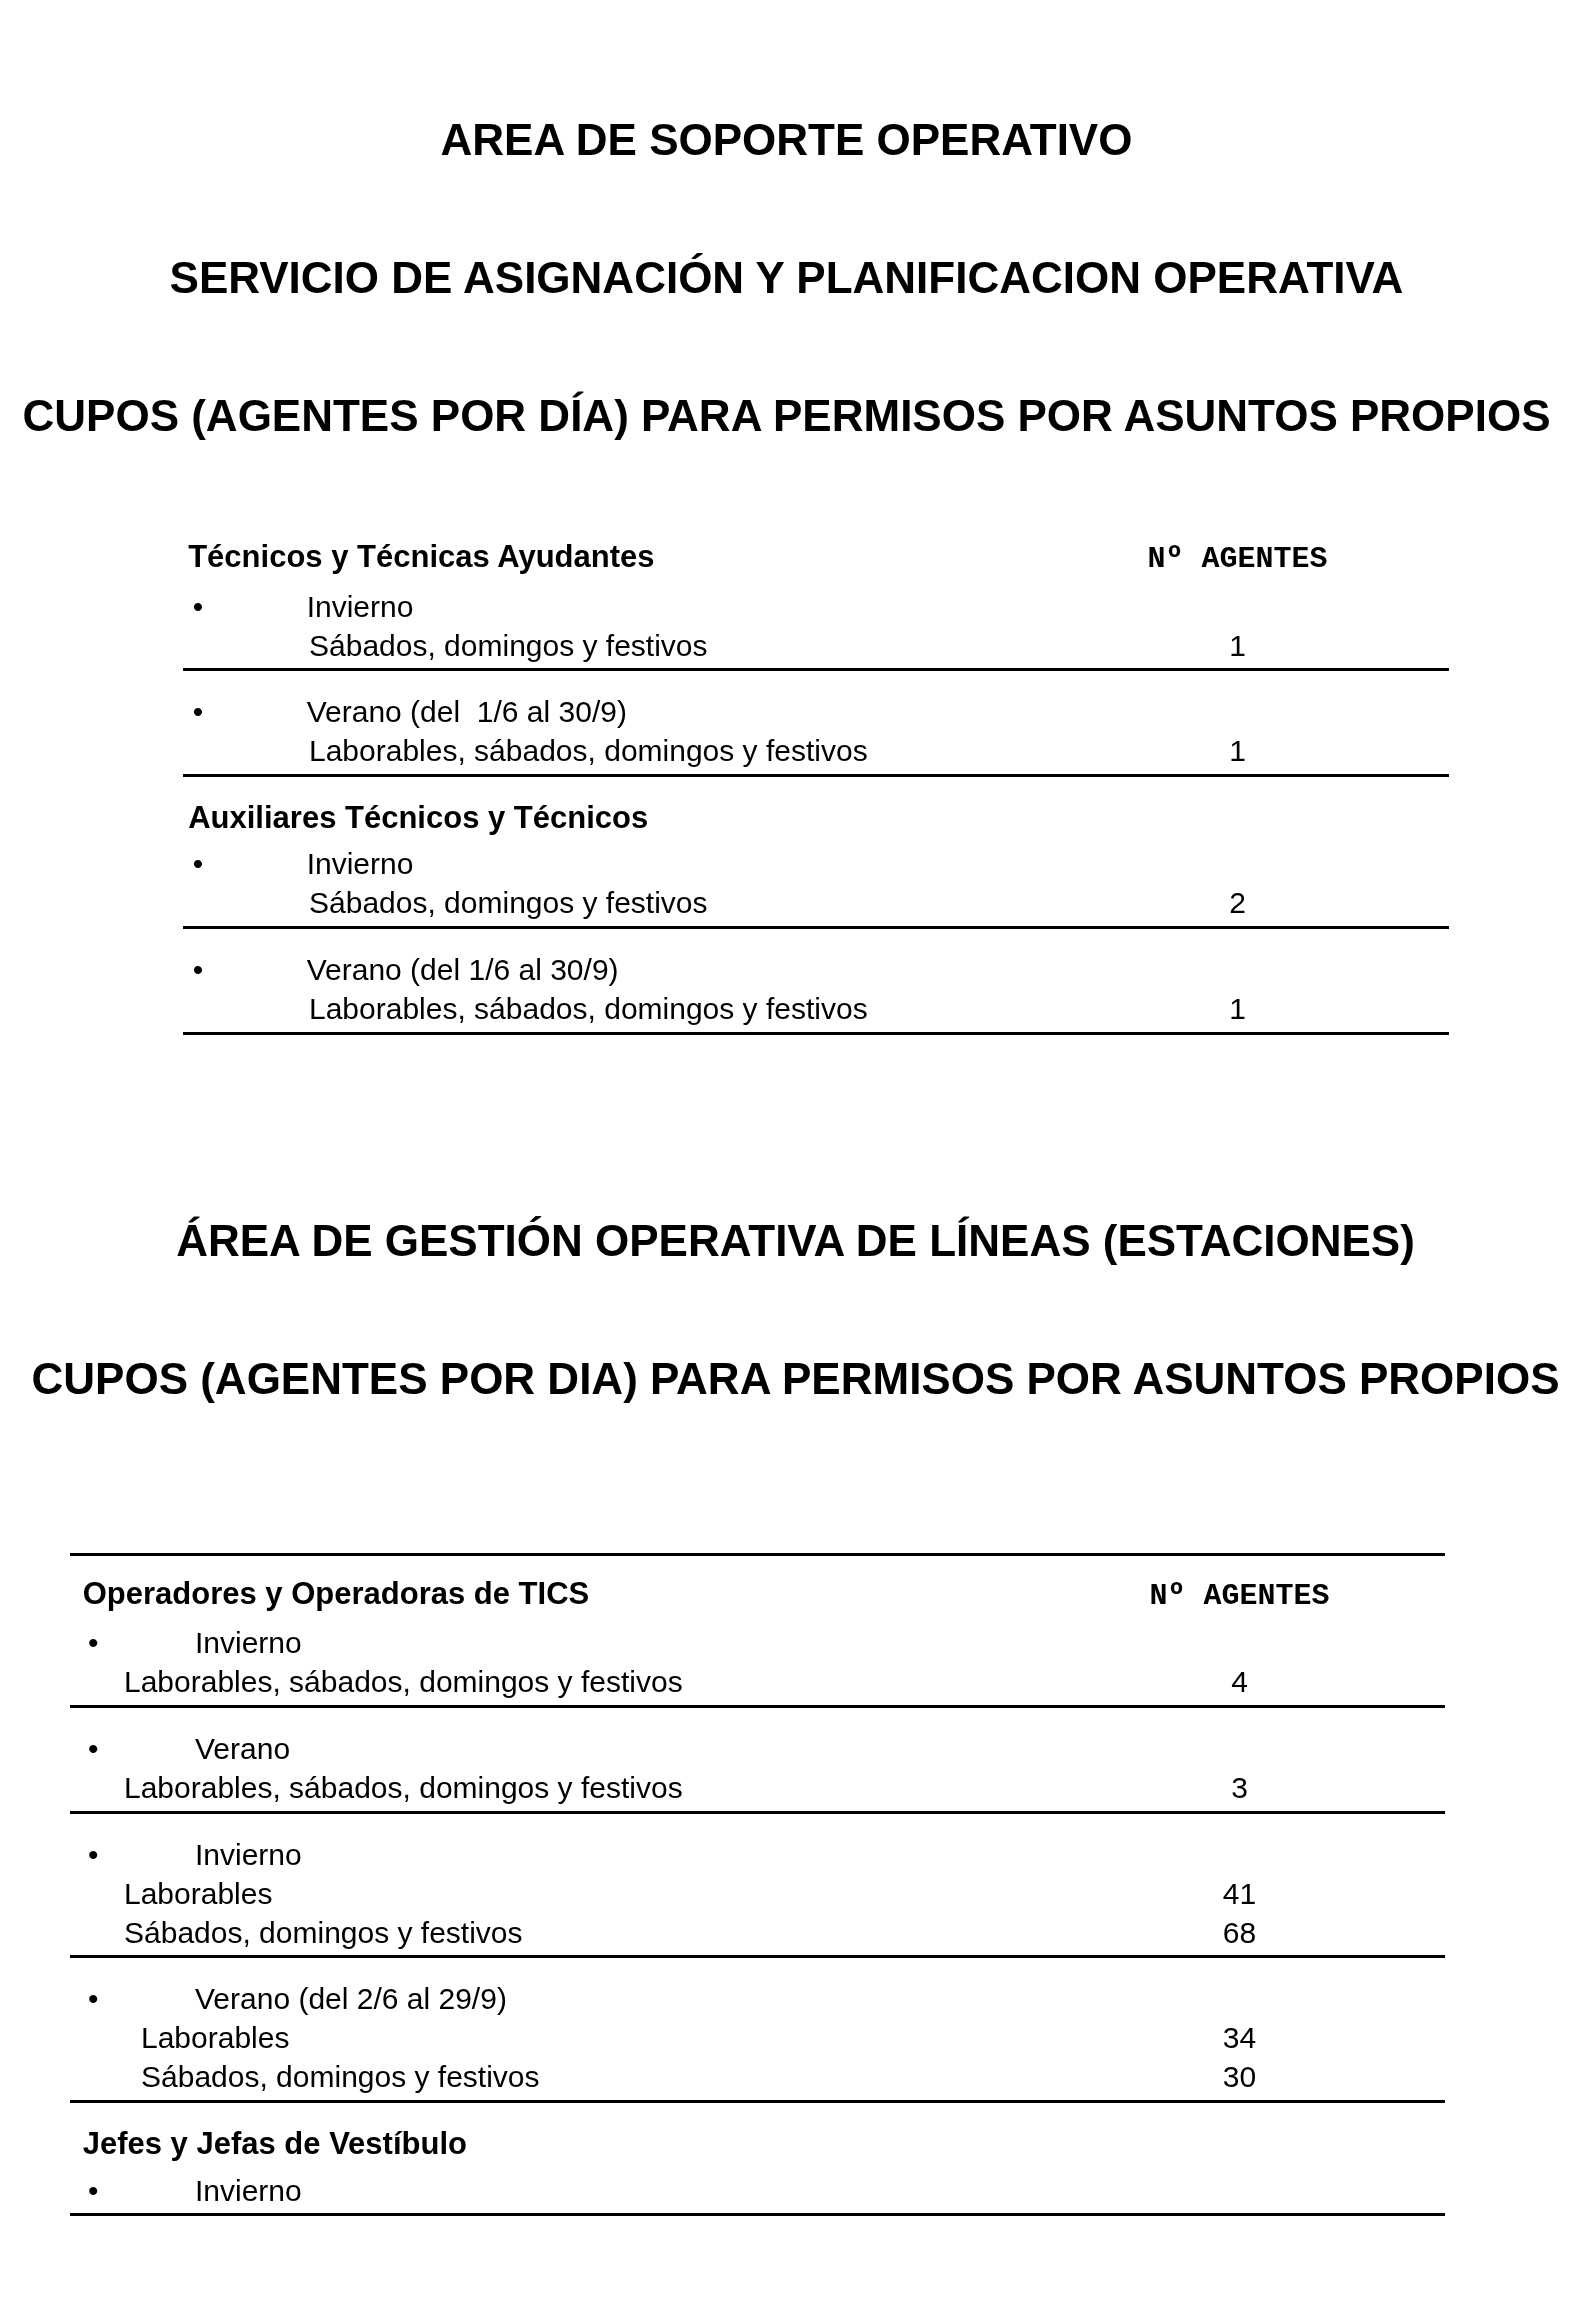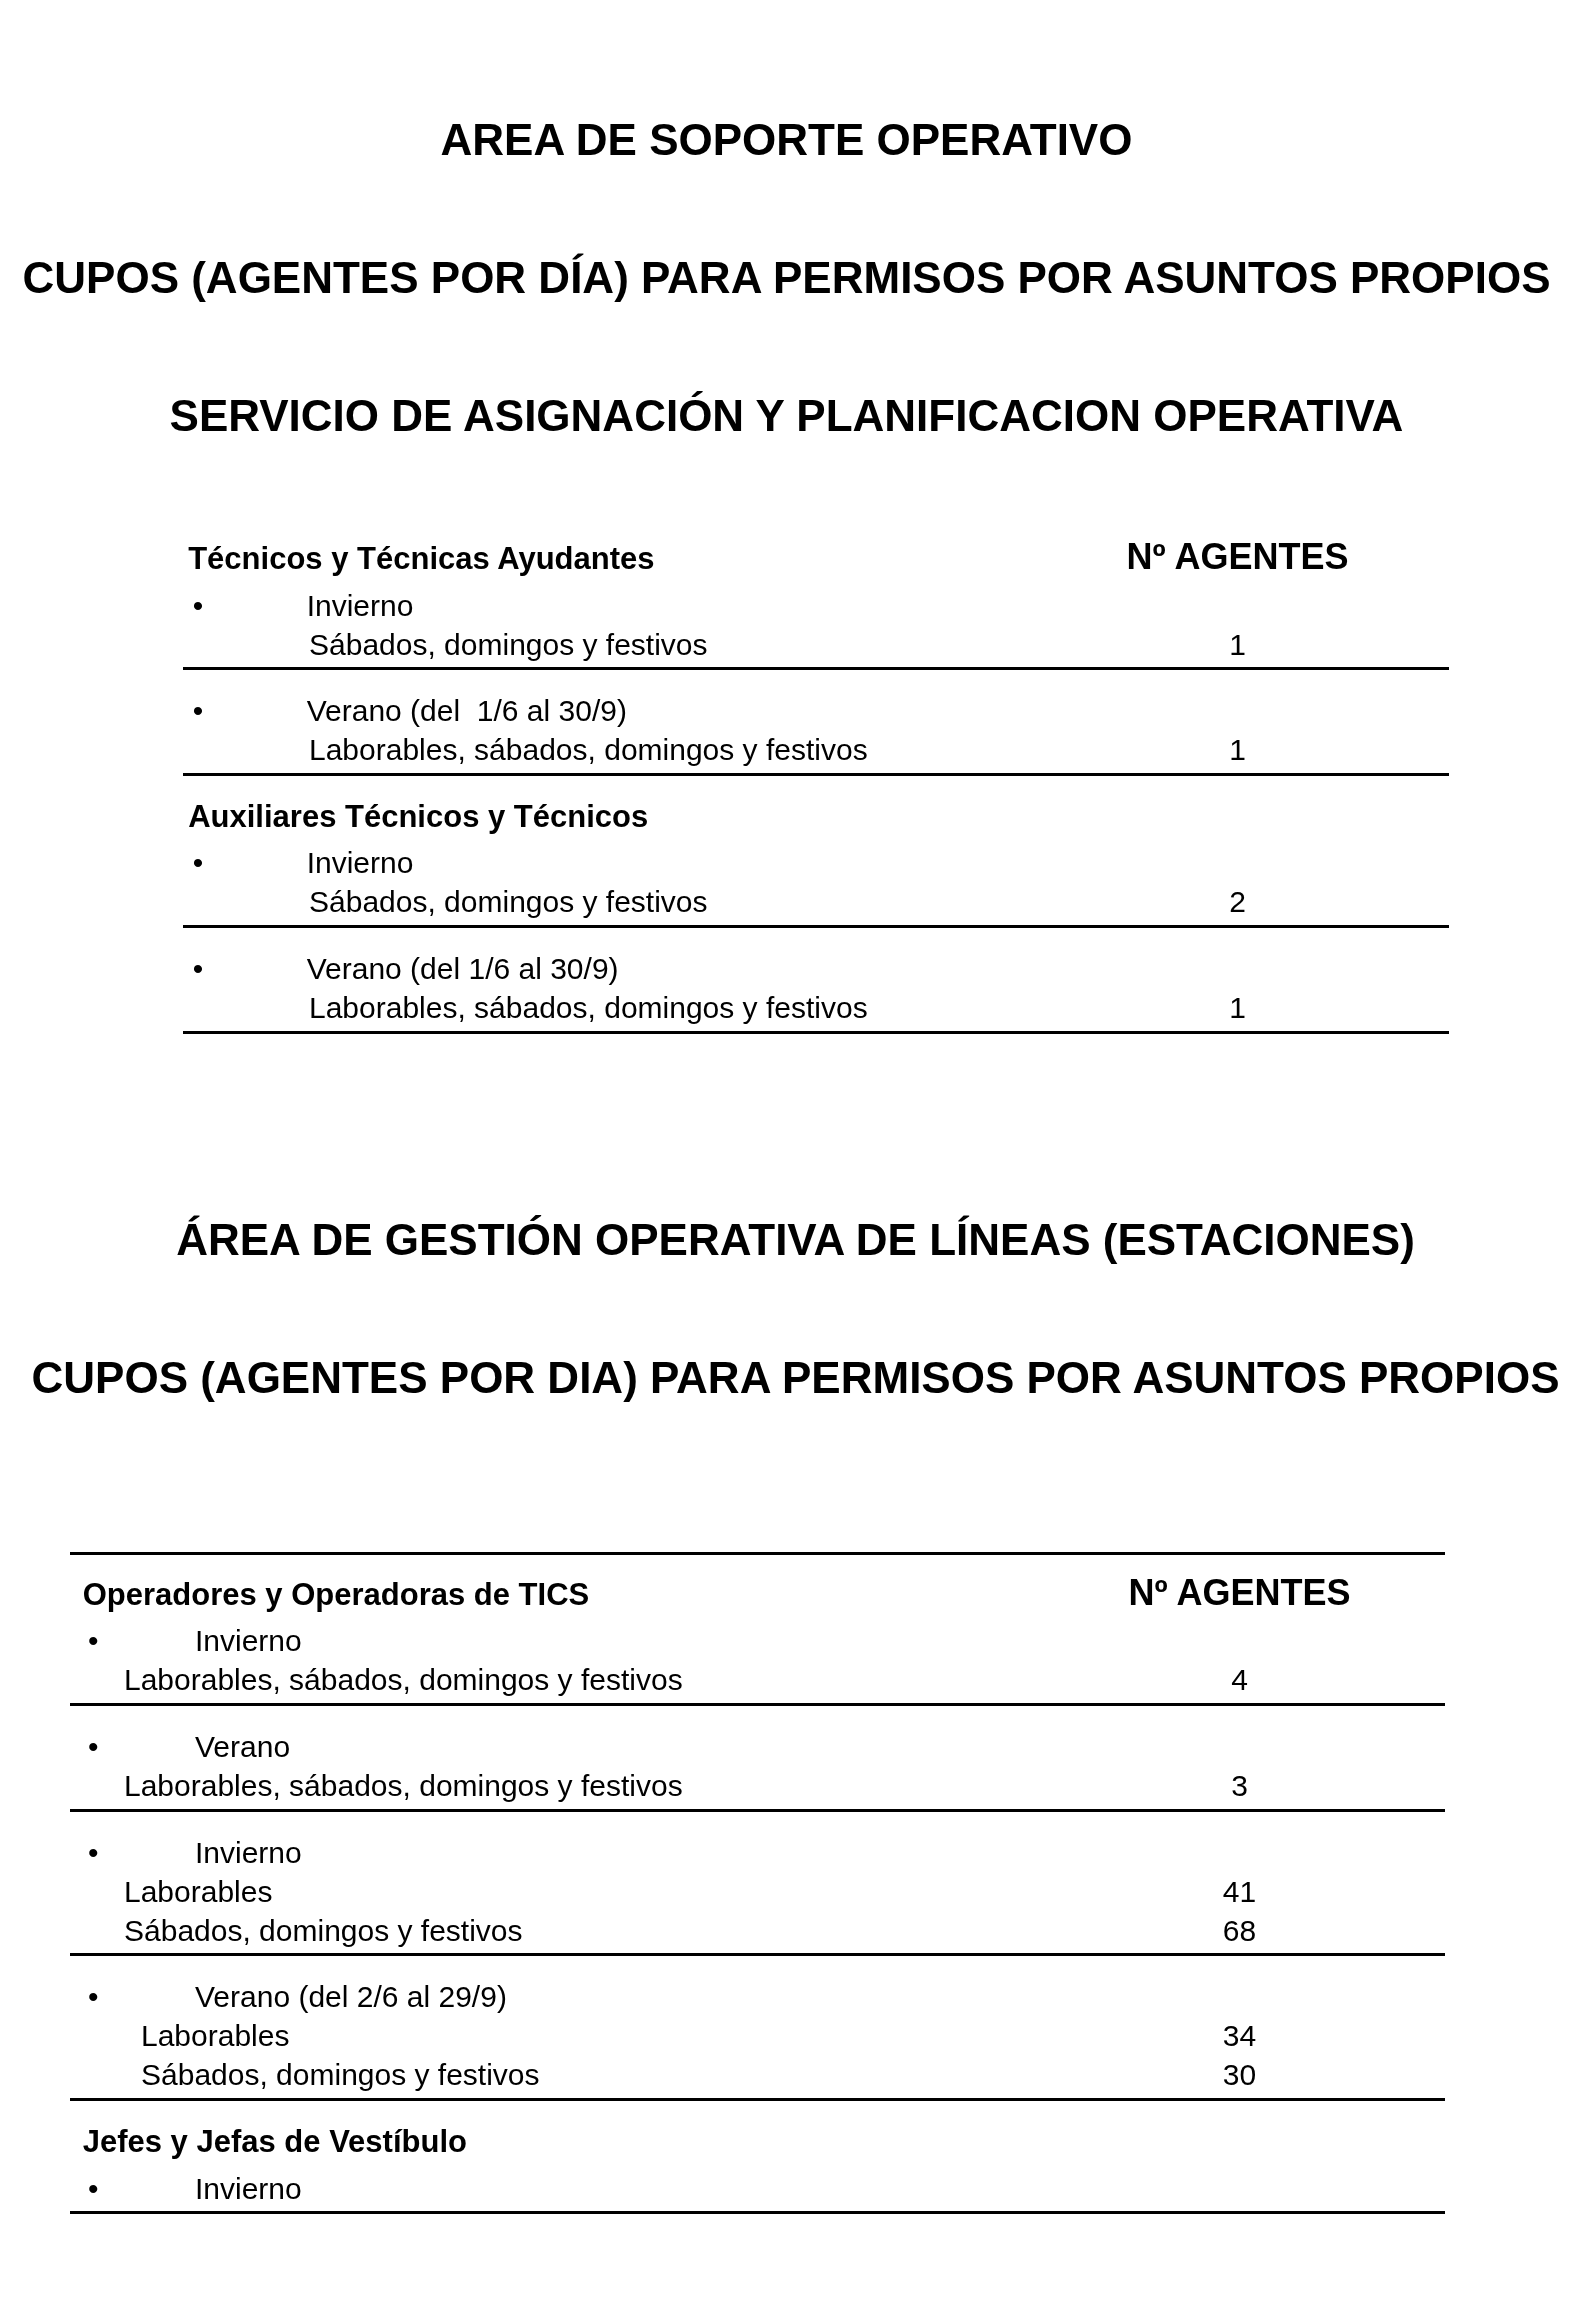--- a/index.html
+++ b/index.html
@@ -27,39 +27,39 @@
   .label, .blabel { white-space:pre-wrap; }
 
   .g-title-row { margin-bottom:7.5px; }
   .g-title { font-weight:bold; font-size:31px; }
   .s1 .g-title { padding-left:5.2px; }
   .s2 .g-title { padding-left:12.7px; }
 
   .val { width:225px; text-align:center; flex:0 0 auto; }
   .s1 .val { margin-right:99px; }
   .s2 .val { margin-right:93px; }
-  .col-head { font-weight:bold; font-size:36px; }
+  .col-head { font-weight:bold; font-size:30px;font-family:Liberation Mono, monospace; }
 
   .block { border-bottom:3.7px solid #000; padding-bottom:3.7px; margin-bottom:21px; }
   .bullet-row { margin-top:4.5px; }
   .b { display:inline-block; flex:0 0 auto; }
   .s1 .b { width:114px; padding-left:9.7px; }
   .s2 .b { width:107px; padding-left:18px; }
 
   .s1 .data-row .label { padding-left:126px; }
   .s2 .data-row .label { padding-left:54px; }
   .s2 .data-row.indent2 .label { padding-left:71px; }
 </style>
 </head>
 <body>
 
 <div class="title-block title-1">
   <div>AREA DE SOPORTE OPERATIVO</div>
+  <div>SERVICIO DE ASIGNACIÓN Y PLANIFICACION OPERATIVA</div>
   <div>CUPOS (AGENTES POR DÍA) PARA PERMISOS POR ASUNTOS PROPIOS</div>
-  <div>SERVICIO DE ASIGNACIÓN Y PLANIFICACION OPERATIVA</div>
 </div>
 
 <div class="tbl s1">
 
   <div class="row g-title-row">
     <div class="g-title grow">Técnicos y Técnicas Ayudantes</div>
     <div class="val col-head">Nº AGENTES</div>
   </div>
 
   <div class="block">

